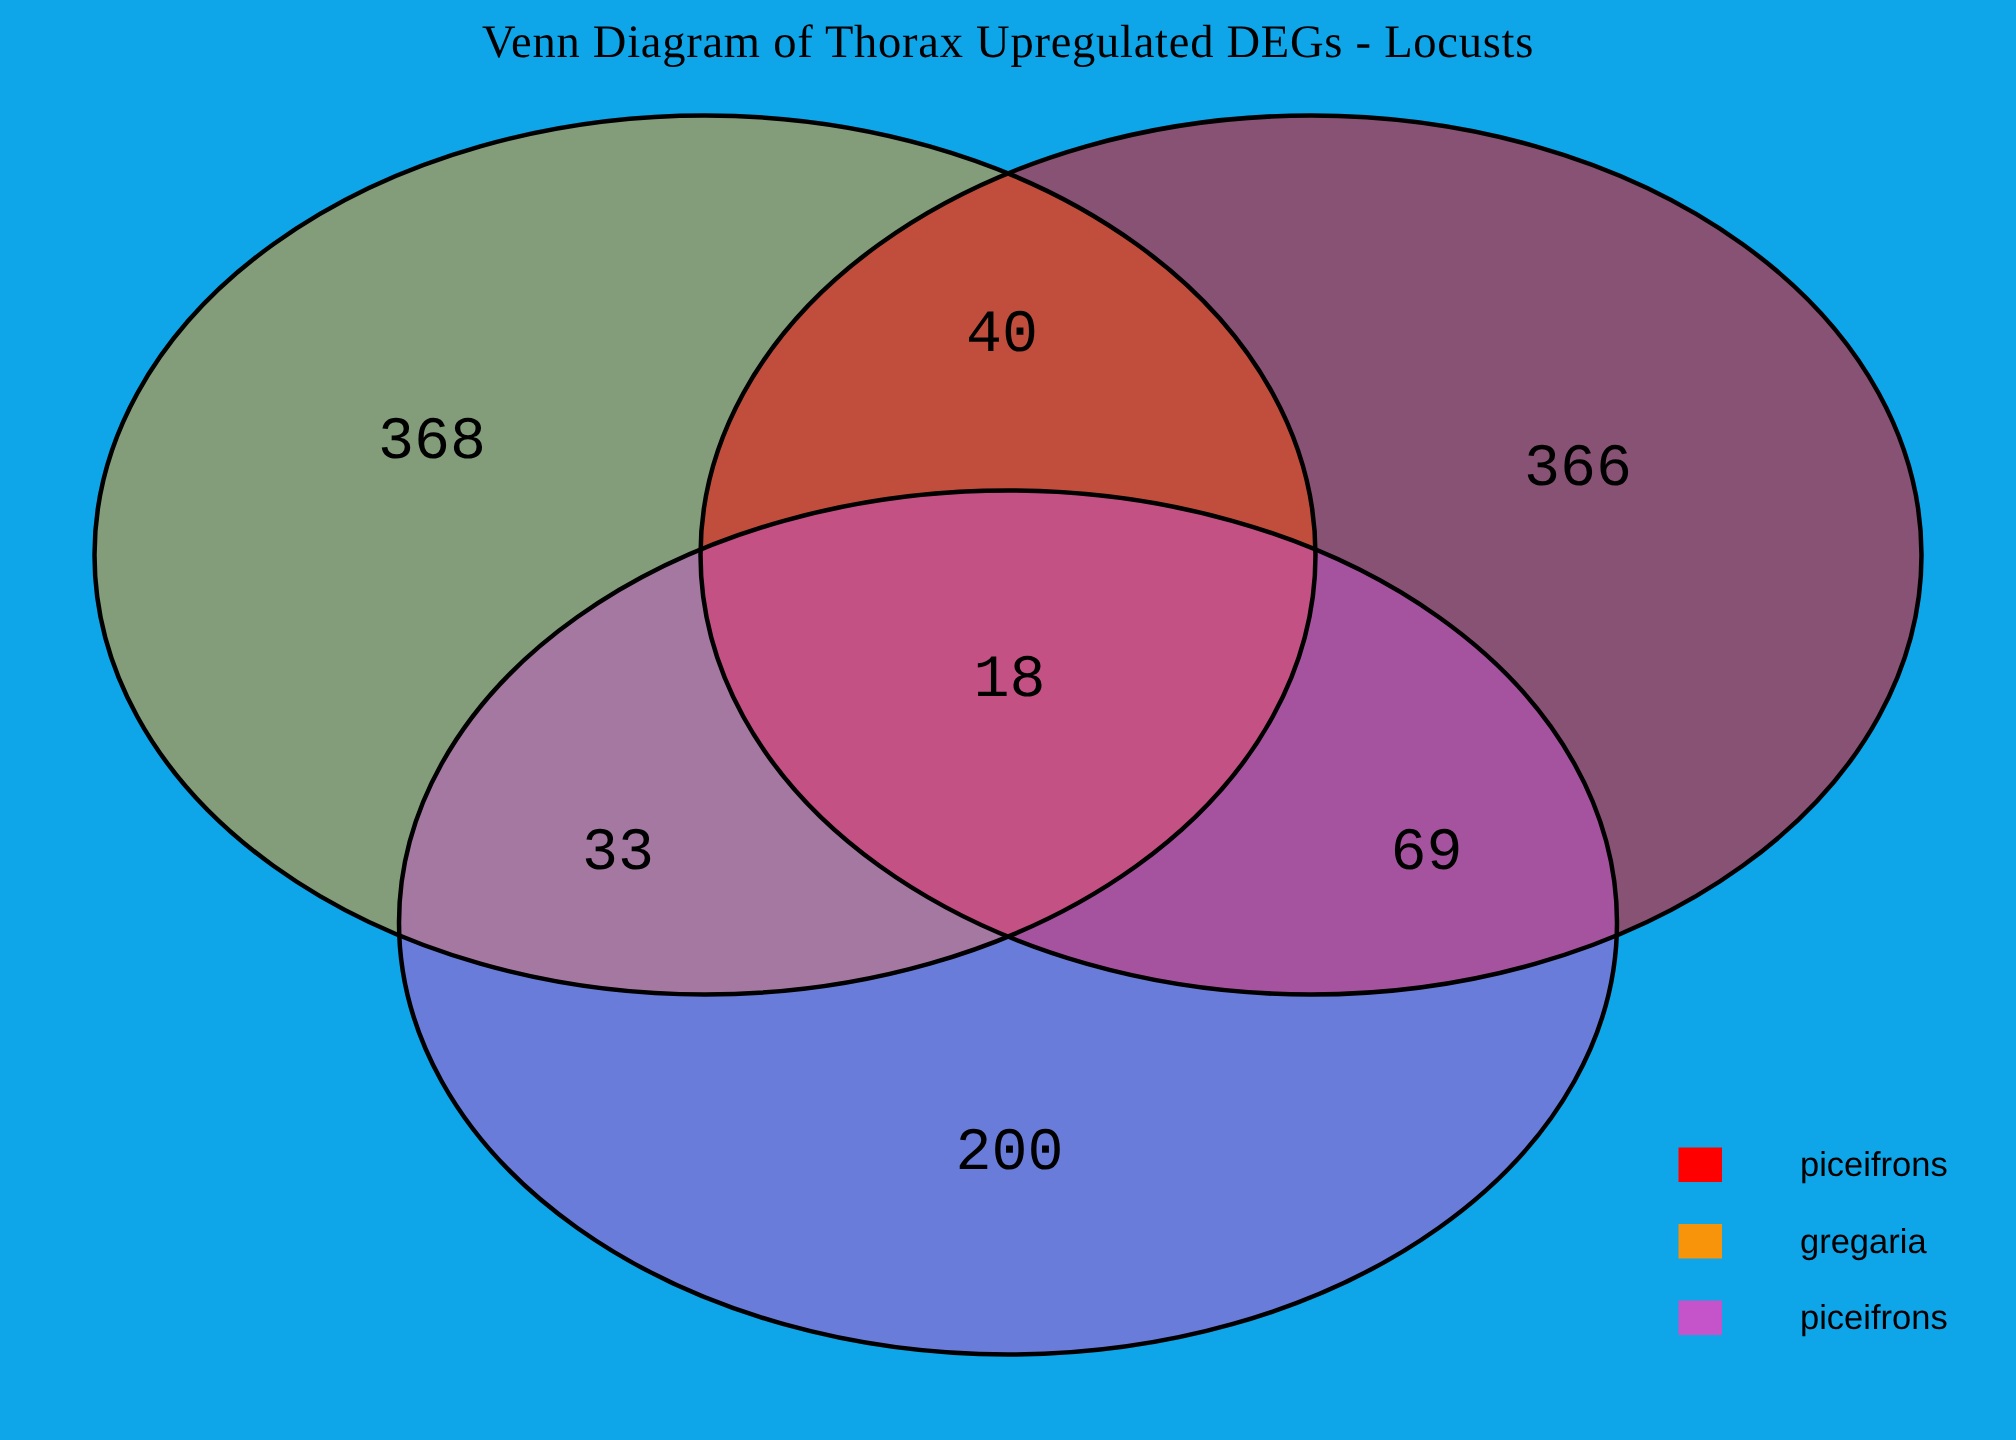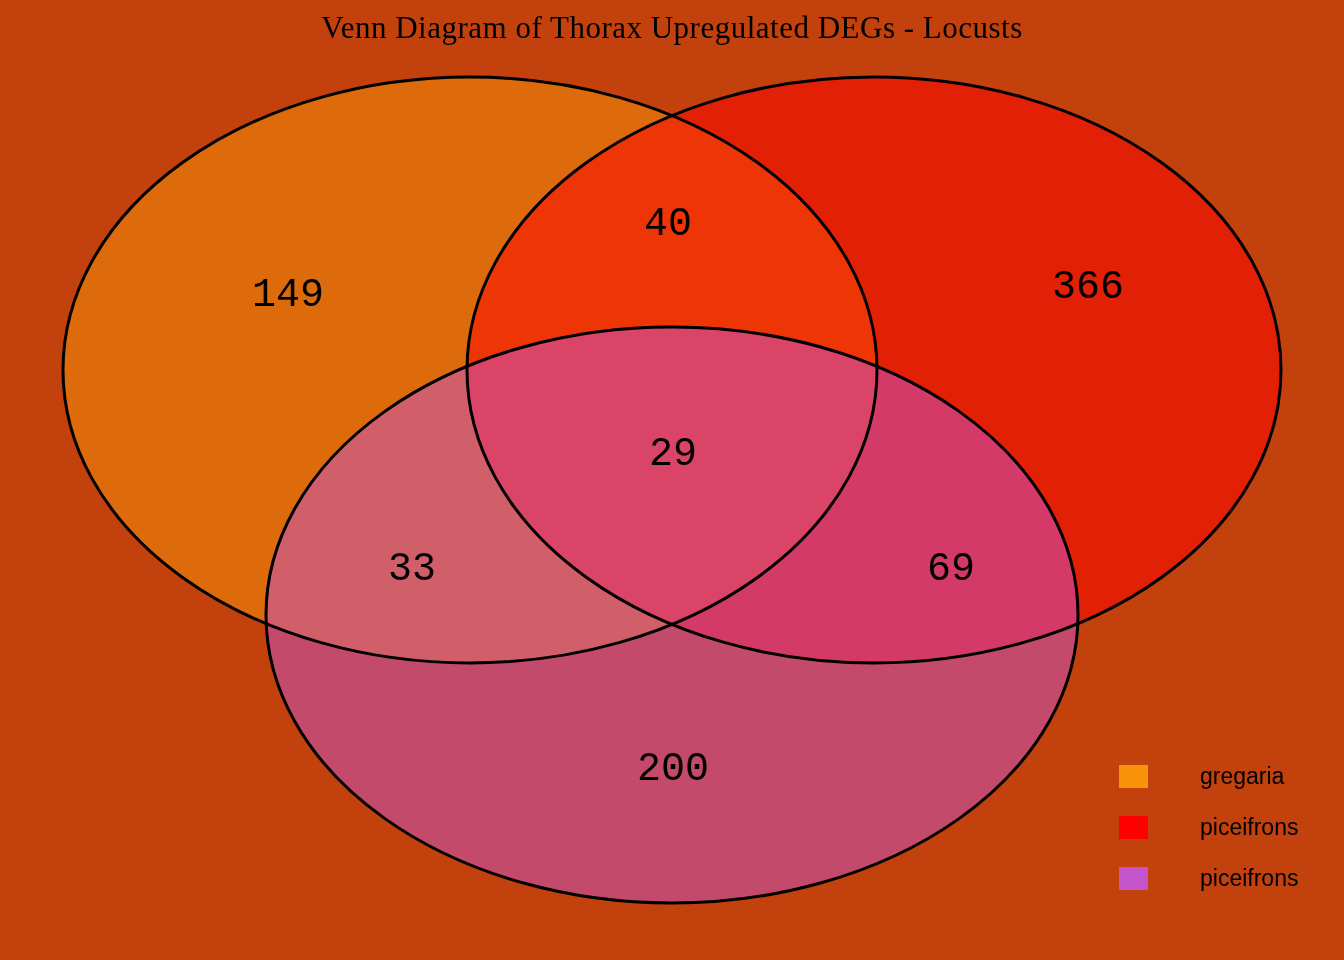--- a/index.html
+++ b/index.html
@@ -8,21 +8,21 @@
     background: #ffffff;
     width: 1344px;
     height: 960px;
     overflow: hidden;
     font-family: "Liberation Serif", serif;
   }
   .canvas {
     position: relative;
     width: 1344px;
     height: 960px;
-    background: #c2410c;
+    background: #0ea5e9;
   }
   .title {
     position: absolute;
     top: 10px;
     left: 0;
     width: 1344px;
     text-align: center;
     font-size: 31px;
     color: #000000;
     font-family: "Liberation Serif", serif;
@@ -78,36 +78,36 @@
 
     <ellipse cx="470" cy="370" rx="407" ry="293" fill-opacity="0.5" stroke="none" fill="#F7940A"></ellipse>
     <ellipse cx="874" cy="370" rx="407" ry="293" fill-opacity="0.5" stroke="none" fill="#FF0000"></ellipse>
     <ellipse cx="672" cy="615" rx="406" ry="288" fill-opacity="0.5" stroke="none" fill="#C553C9"></ellipse>
 
     <ellipse cx="470" cy="370" rx="407" ry="293" fill="none" stroke="#000000" stroke-width="3"></ellipse>
     <ellipse cx="874" cy="370" rx="407" ry="293" fill="none" stroke="#000000" stroke-width="3"></ellipse>
     <ellipse cx="672" cy="615" rx="406" ry="288" fill="none" stroke="#000000" stroke-width="3"></ellipse>
   </svg>
 
-  <div class="num" style="left:288px; top:296px;">149</div>
-  <div class="num" style="left:1052px; top:288px;margin-left:36px;">366</div>
+  <div class="num" style="left:288px; top:296px;">368</div>
+  <div class="num" style="left:1052px; top:314px;">366</div>
   <div class="num" style="left:668px; top:225px;">40</div>
-  <div class="num" style="left:673px; top:455px;">29</div>
+  <div class="num" style="left:673px; top:455px;">18</div>
   <div class="num" style="left:412px; top:570px;">33</div>
   <div class="num" style="left:951px; top:570px;">69</div>
   <div class="num" style="left:673px; top:770px;">200</div>
 
   <div class="legend">
     <div class="legend-row">
+      <span class="swatch" style="background: rgb(255, 0, 0);"></span>
+      <span class="legend-label">piceifrons</span>
+    </div>
+    <div class="legend-row">
       <span class="swatch" style="background: rgb(247, 148, 10);"></span>
       <span class="legend-label">gregaria</span>
-    </div>
-    <div class="legend-row">
-      <span class="swatch" style="background: rgb(255, 0, 0);"></span>
-      <span class="legend-label">piceifrons</span>
     </div>
     <div class="legend-row">
       <span class="swatch" style="background: rgb(197, 83, 201);"></span>
       <span class="legend-label">piceifrons</span>
     </div>
   </div>
 
 </div>
 
 </body></html>

